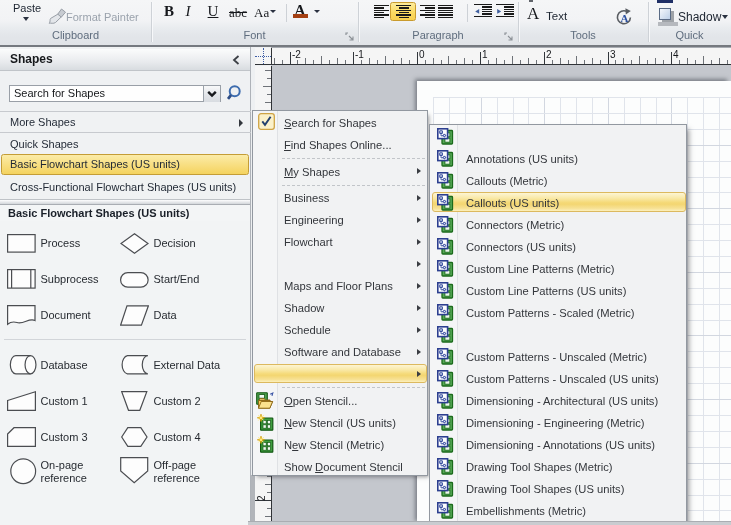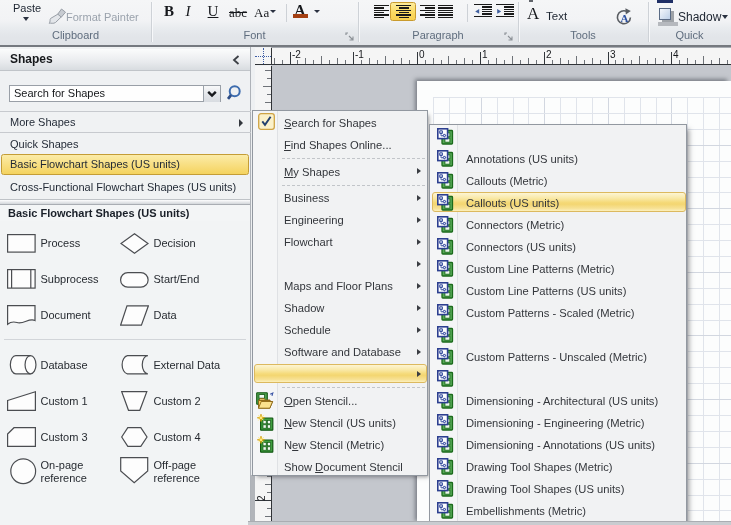--- a/index.html
+++ b/index.html
@@ -679,20 +679,23 @@
 <rect x="5" y="2.5" width="10.5" height="13.5" rx="0.8" fill="#57aa57" stroke="#1b6a1b" stroke-width="1.3"></rect>
 <rect x="7.9" y="4.8" width="5" height="4" fill="#eef8ee" stroke="#1b6a1b" stroke-width="0.9"></rect>
 <rect x="7.9" y="10.2" width="5" height="4" fill="#eef8ee" stroke="#1b6a1b" stroke-width="0.9"></rect>
 <rect x="0.8" y="0.8" width="9.8" height="9.8" fill="#fcfdff" stroke="#2c3f90" stroke-width="1.6"></rect>
 <rect x="2.7" y="2.7" width="2.7" height="2.7" rx="0.7" fill="none" stroke="#3950a0" stroke-width="1.1"></rect>
 <circle cx="4" cy="4" r="0.5" fill="#3950a0"></circle>
 <path d="M4 5.4 V7.8 H6" fill="none" stroke="#3950a0" stroke-width="0.9"></path>
 <path d="M7.4 5.9 L9 7.5 L7.4 9.1 L5.8 7.5 Z" fill="#4a63b8" stroke="#2c3f90" stroke-width="0.8"></path>
 <circle cx="7.4" cy="7.5" r="0.6" fill="#ffffff"></circle>
 </svg>
+<div class="mi" style="top:243.0px">
+        <span style="position:absolute;left:36px">Custom Patterns - Unscaled (US units)</span>
+      </div>
 <svg class="abs" width="17" height="17" style="left:6.5px;top:245.5px" viewBox="0 0 17 17">
 <rect x="5" y="2.5" width="10.5" height="13.5" rx="0.8" fill="#57aa57" stroke="#1b6a1b" stroke-width="1.3"></rect>
 <rect x="7.9" y="4.8" width="5" height="4" fill="#eef8ee" stroke="#1b6a1b" stroke-width="0.9"></rect>
 <rect x="7.9" y="10.2" width="5" height="4" fill="#eef8ee" stroke="#1b6a1b" stroke-width="0.9"></rect>
 <rect x="0.8" y="0.8" width="9.8" height="9.8" fill="#fcfdff" stroke="#2c3f90" stroke-width="1.6"></rect>
 <rect x="2.7" y="2.7" width="2.7" height="2.7" rx="0.7" fill="none" stroke="#3950a0" stroke-width="1.1"></rect>
 <circle cx="4" cy="4" r="0.5" fill="#3950a0"></circle>
 <path d="M4 5.4 V7.8 H6" fill="none" stroke="#3950a0" stroke-width="0.9"></path>
 <path d="M7.4 5.9 L9 7.5 L7.4 9.1 L5.8 7.5 Z" fill="#4a63b8" stroke="#2c3f90" stroke-width="0.8"></path>
 <circle cx="7.4" cy="7.5" r="0.6" fill="#ffffff"></circle>

